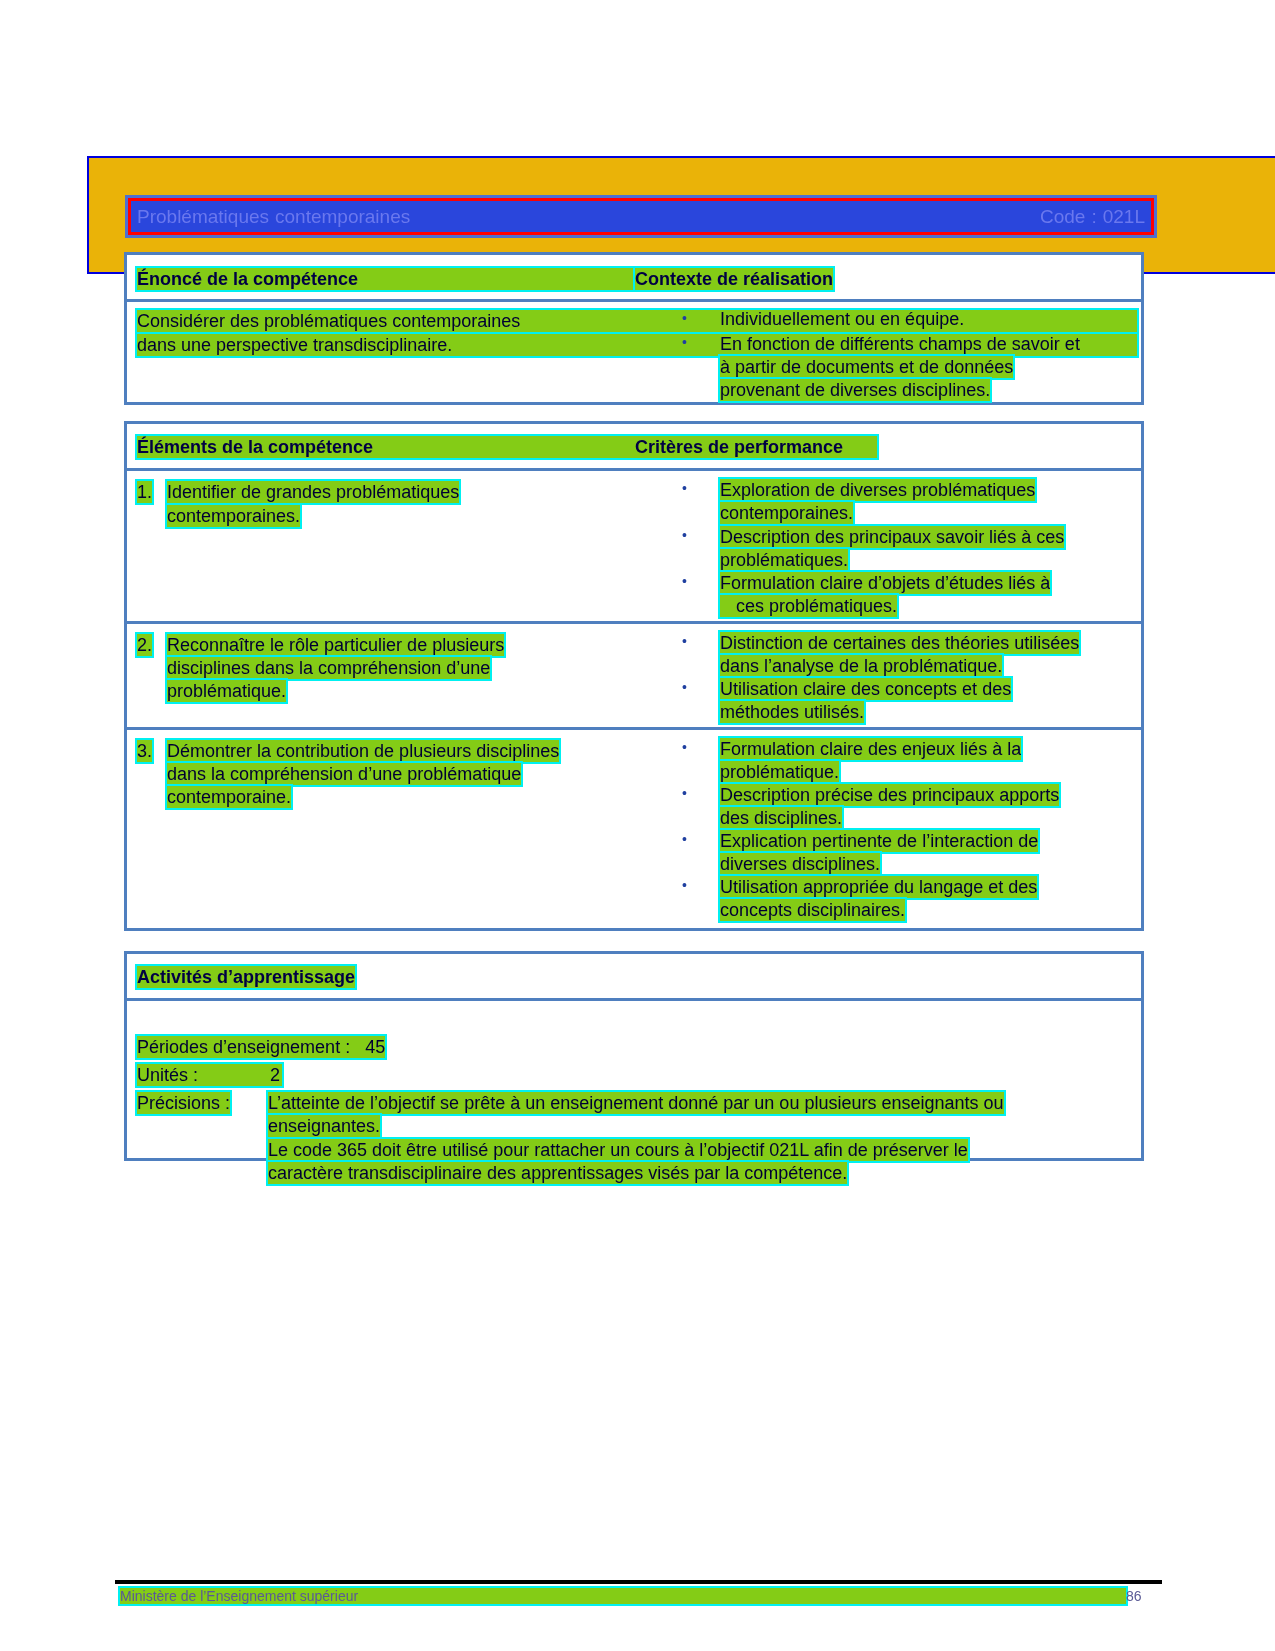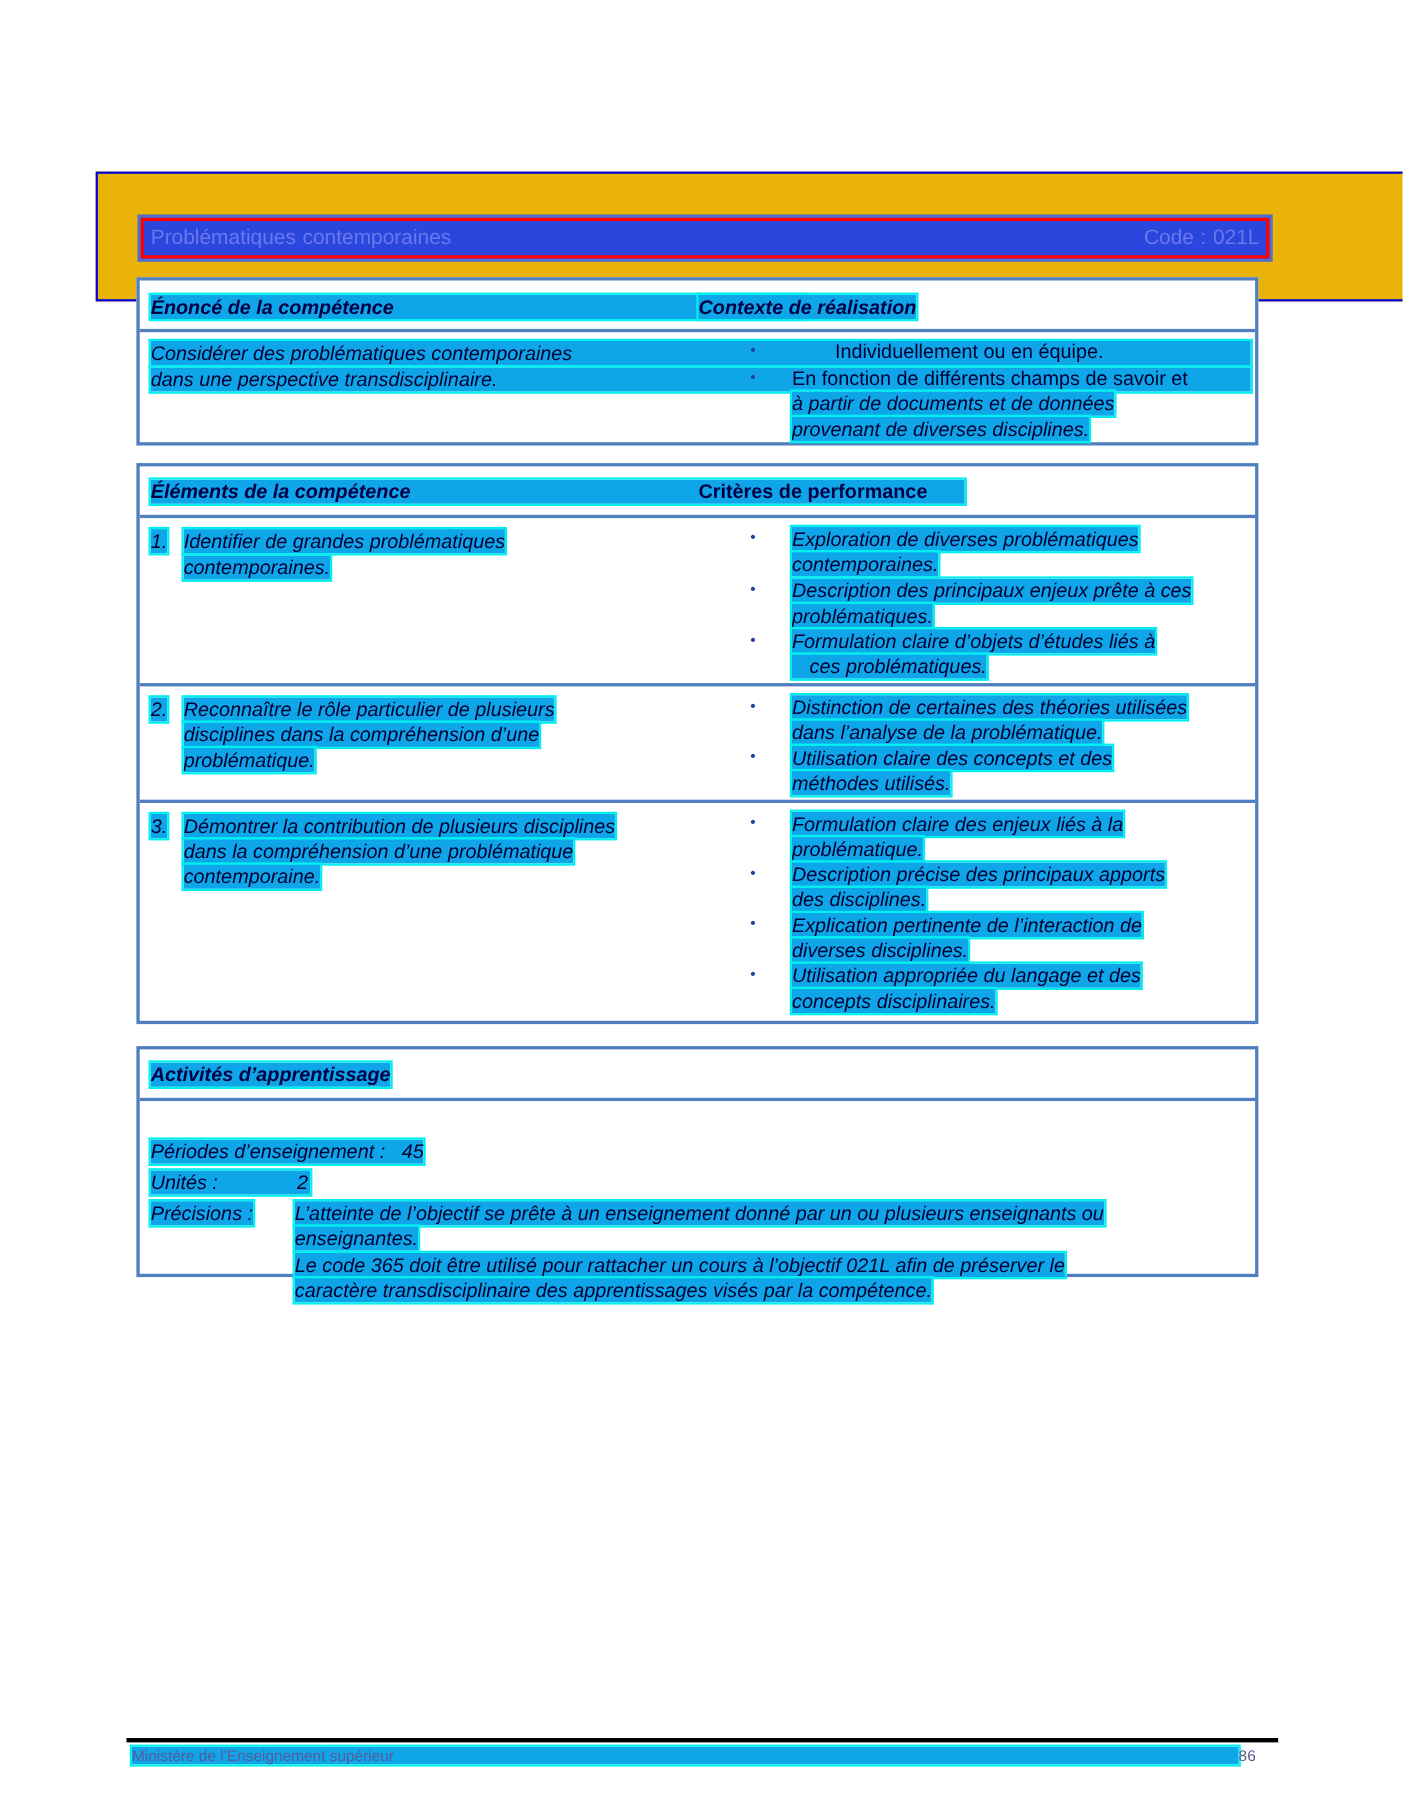--- a/index.html
+++ b/index.html
@@ -10,21 +10,21 @@
   .title-inner { width:100%; height:100%; background:#2a46dc; border:3px solid #ff0000; box-sizing:border-box; display:flex; align-items:center; justify-content:space-between; padding:0 6px; }
   .title-text { color:#6a78ee; font-size:19px; }
   .code-group { display:flex; gap:6px; color:#6a78ee; font-size:19px; }
   .objective-row { position:absolute; left:48px; top:98px; width:620px; height:22px; background:#a5a8fb; border-top:2px solid #00e5ff; display:flex; align-items:flex-end; }
   .objective-label, .standard-label { font-style:italic; font-weight:bold; color:#3a58d2; font-size:22px; line-height:22px; }
   .objective-label { position:absolute; left:0; top:0; }
   .standard-label { position:absolute; left:511px; top:0; }
 
   .box { position:absolute; left:124px; width:1020px; border:3px solid #4f7fbf; box-sizing:border-box; background:#fff; }
   .box-header { border-bottom:3px solid #4f7fbf; position:relative; }
-  .hl { background:#0ea5e9; outline:2px solid #00f0f0;font-style:italic; }
+  .hl { background:#84cc16; outline:2px solid #00f0f0; }
   .col-left { position:absolute; left:10px; }
   .col-bullet { position:absolute; left:555px; color:#2040a0; font-size:14px; }
   .col-right { position:absolute; left:593px; }
   .hdr-text { font-weight:bold; font-size:18px; line-height:22px; color:#000044; }
   .body-text { font-size:18px; line-height:22px; color:#000033; white-space:nowrap; }
   .row-sep { position:absolute; left:0; right:0; height:3px; background:#4f7fbf; }
 
   .footer-rule { position:absolute; left:115px; top:1580px; width:1047px; height:4px; background:#000; }
   .footer-text { position:absolute; top:1588px; font-size:14px; color:#5a5a96; }
 </style>
@@ -53,21 +53,21 @@
 
 <div class="box" style="top:252px;height:153px;">
   <div class="box-header" style="height:44px;">
     <span class="col-left hdr-text hl" style="top:13px;width:595px;">Énoncé de la compétence</span>
     <span class="col-right hdr-text hl" style="left:508px;top:13px;">Contexte de réalisation</span>
   </div>
   <div style="position:relative;height:100px;">
     <span class="col-left body-text hl" style="top:32px;width:1000px;">dans une perspective transdisciplinaire.</span>
     <span class="col-left body-text hl" style="top:8px;width:1000px;">Considérer des problématiques contemporaines</span>
     <span class="col-bullet" style="top:8px;">•</span>
-    <span class="col-right body-text" style="top:6px;margin-left:39px;">Individuellement ou en équipe.</span>
+    <span class="col-right body-text" style="top:6px;">Individuellement ou en équipe.</span>
     <span class="col-bullet" style="top:32px;">•</span>
     <span class="col-right body-text" style="top:31px;">En fonction de différents champs de savoir et</span>
     <span class="col-right body-text hl" style="top:54px;">à partir de documents et de données</span>
     <span class="col-right body-text hl" style="top:77px;">provenant de diverses disciplines.</span>
   </div>
 </div>
 
 <div class="box" style="top:421px;height:510px;">
   <div class="box-header" style="height:44px;">
     <span class="col-left hdr-text hl" style="top:12px;width:740px;">Éléments de la compétence</span>
@@ -76,21 +76,21 @@
   <div style="position:relative;height:460px;">
 
     <div>
       <span class="col-left body-text hl" style="top:10px;">1.</span>
       <span class="body-text hl" style="position:absolute;left:40px;top:10px;">Identifier de grandes problématiques</span>
       <span class="body-text hl" style="position:absolute;left:40px;top:34px;">contemporaines.</span>
       <span class="col-bullet" style="top:9px;">•</span>
       <span class="col-right body-text hl" style="top:8px;">Exploration de diverses problématiques</span>
       <span class="col-right body-text hl" style="top:31px;">contemporaines.</span>
       <span class="col-bullet" style="top:56px;">•</span>
-      <span class="col-right body-text hl" style="top:55px;">Description des principaux enjeux prête à ces</span>
+      <span class="col-right body-text hl" style="top:55px;">Description des principaux savoir liés à ces</span>
       <span class="col-right body-text hl" style="top:78px;">problématiques.</span>
       <span class="col-bullet" style="top:102px;">•</span>
       <span class="col-right body-text hl" style="top:101px;">Formulation claire d’objets d’études liés à</span>
       <span class="col-right body-text hl" style="top:124px;padding-left:16px;">ces problématiques.</span>
     </div>
     <div class="row-sep" style="top:150px;"></div>
 
     <div>
       <span class="col-left body-text hl" style="top:163px;">2.</span>
       <span class="body-text hl" style="position:absolute;left:40px;top:163px;">Reconnaître le rôle particulier de plusieurs</span>

